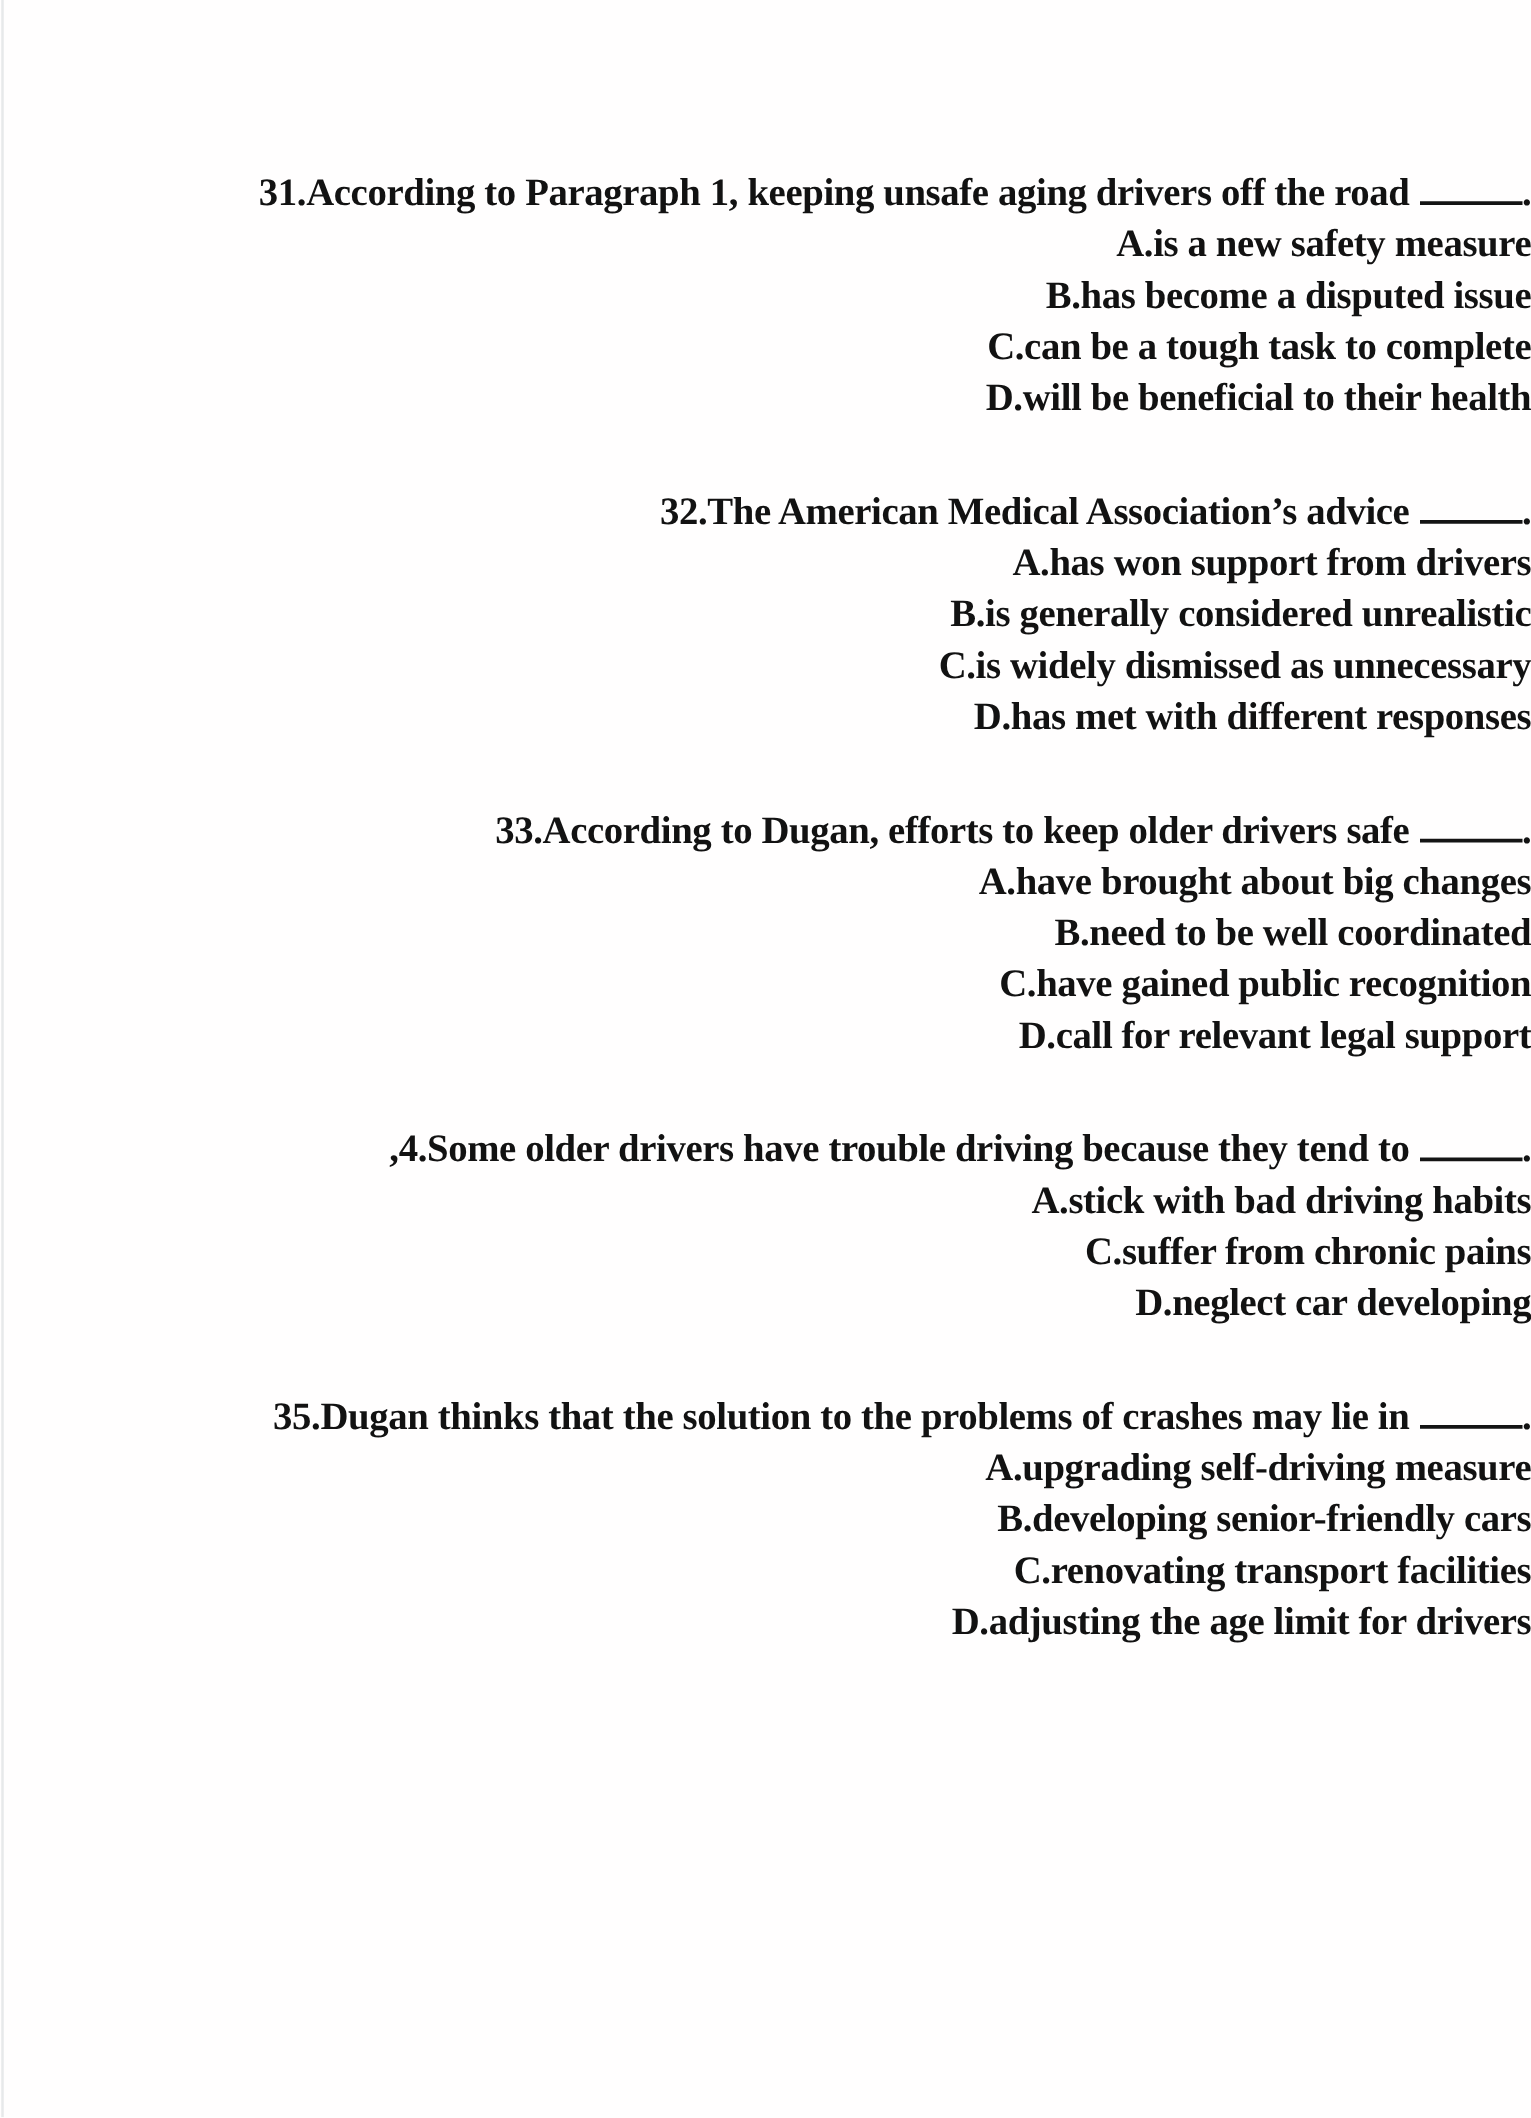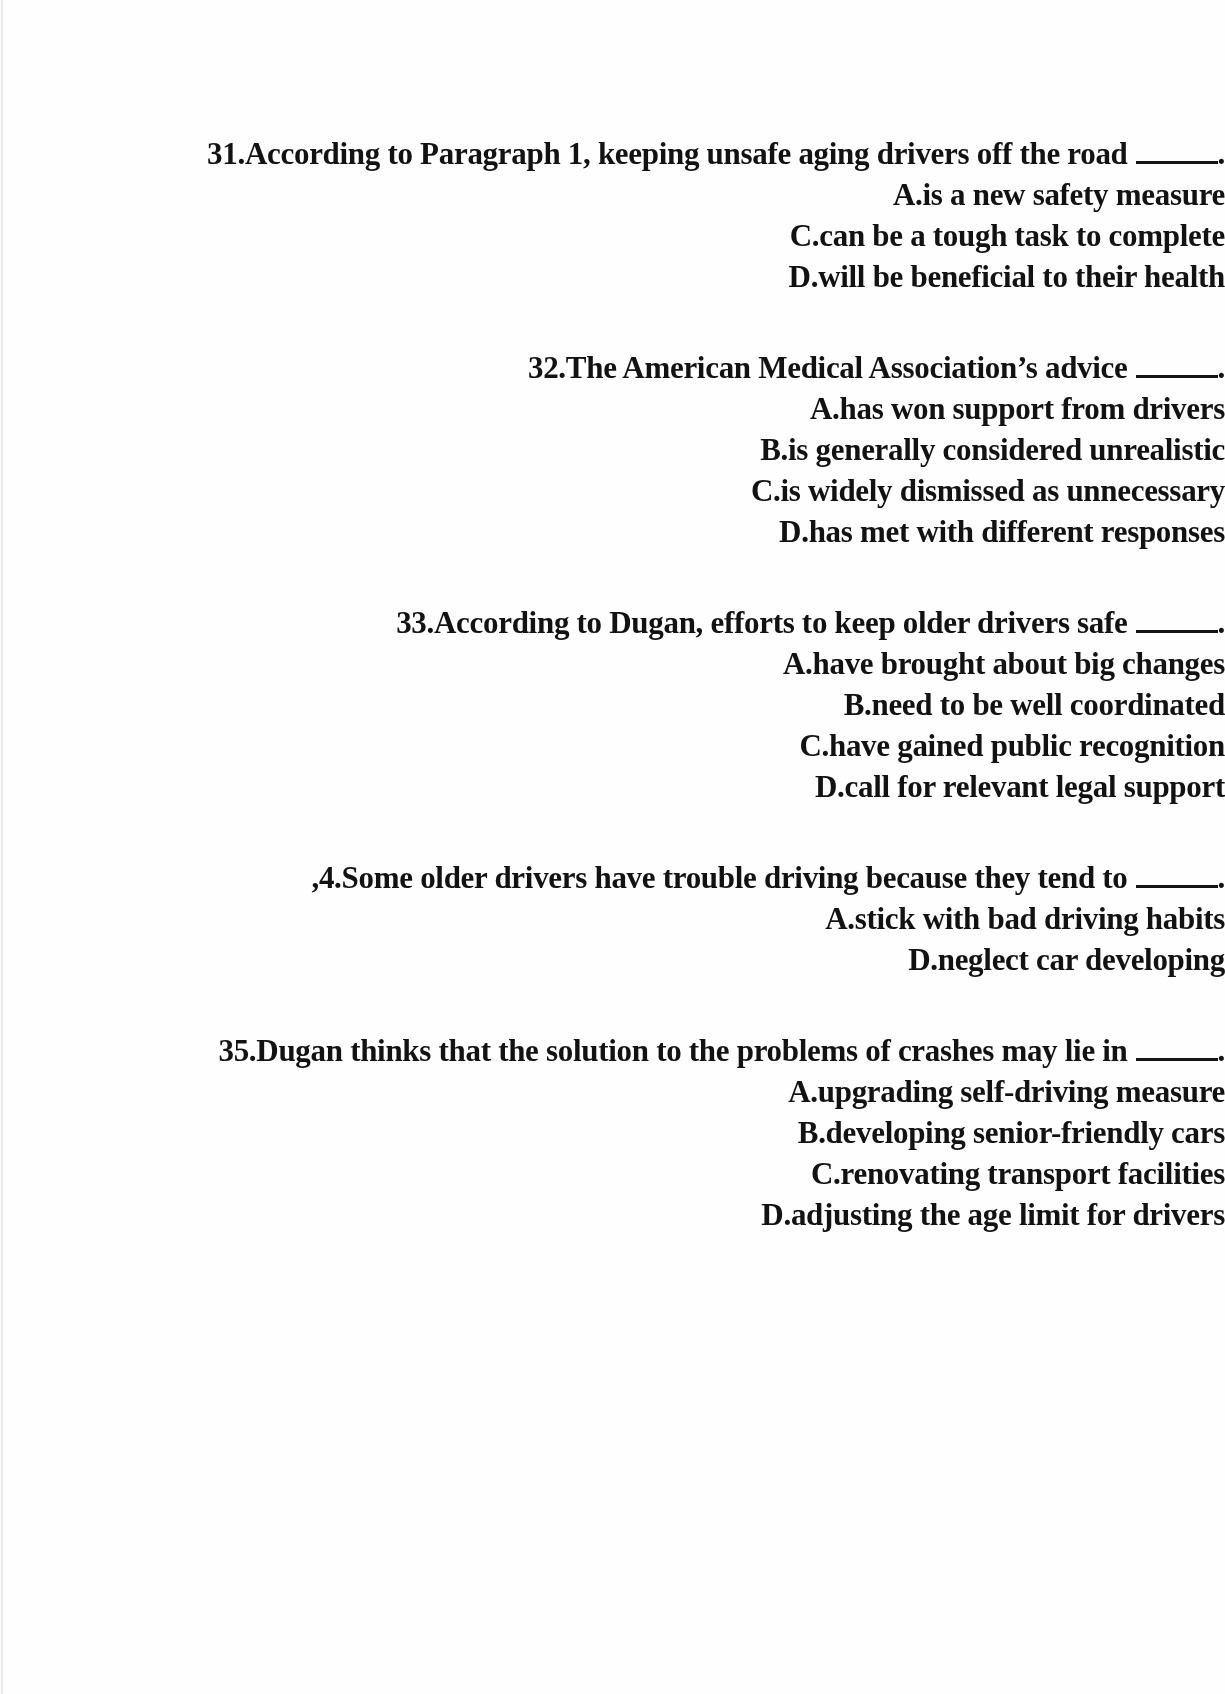--- a/index.html
+++ b/index.html
@@ -66,20 +66,21 @@
 <body>
 
 <div class="page">
   <div class="scan-edge"></div>
 
   <div class="content">
 
     <div class="question">
       <div class="row"><span class="qnum">31.</span><span class="stem">According to Paragraph 1, keeping unsafe aging drivers off the road</span><span class="blank"></span><span class="period">.</span></div>
       <div class="row"><span class="optletter">A.</span><span>is a new safety measure</span></div>
+      <div class="row"><span class="optletter">B.</span><span>has become a disputed issue</span></div>
       <div class="row"><span class="optletter">C.</span><span>can be a tough task to complete</span></div>
       <div class="row"><span class="optletter">D.</span><span>will be beneficial to their health</span></div>
     </div>
 
     <div class="question">
       <div class="row"><span class="qnum">32.</span><span class="stem">The American Medical Association’s advice</span><span class="blank"></span><span class="period">.</span></div>
       <div class="row"><span class="optletter">A.</span><span>has won support from drivers</span></div>
       <div class="row"><span class="optletter">B.</span><span>is generally considered unrealistic</span></div>
       <div class="row"><span class="optletter">C.</span><span>is widely dismissed as unnecessary</span></div>
       <div class="row"><span class="optletter">D.</span><span>has met with different responses</span></div>
@@ -89,20 +90,21 @@
       <div class="row"><span class="qnum">33.</span><span class="stem">According to Dugan, efforts to keep older drivers safe</span><span class="blank"></span><span class="period">.</span></div>
       <div class="row"><span class="optletter">A.</span><span>have brought about big changes</span></div>
       <div class="row"><span class="optletter">B.</span><span>need to be well coordinated</span></div>
       <div class="row"><span class="optletter">C.</span><span>have gained public recognition</span></div>
       <div class="row"><span class="optletter">D.</span><span>call for relevant legal support</span></div>
     </div>
 
     <div class="question">
       <div class="row"><span class="qnum">,4.</span><span class="stem">Some older drivers have trouble driving because they tend to</span><span class="blank"></span><span class="period">.</span></div>
       <div class="row"><span class="optletter">A.</span><span>stick with bad driving habits</span></div>
+      <div class="row"><span class="optletter">C.</span><span>suffer from chronic pains</span></div>
       <div class="row"><span class="optletter">D.</span><span>neglect car developing</span></div>
     </div>
 
     <div class="question">
       <div class="row"><span class="qnum">35.</span><span class="stem">Dugan thinks that the solution to the problems of crashes may lie in</span><span class="blank"></span><span class="period">.</span></div>
       <div class="row"><span class="optletter">A.</span><span>upgrading self-driving measure</span></div>
       <div class="row"><span class="optletter">B.</span><span>developing senior-friendly cars</span></div>
       <div class="row"><span class="optletter">C.</span><span>renovating transport facilities</span></div>
       <div class="row"><span class="optletter">D.</span><span>adjusting the age limit for drivers</span></div>
     </div>

